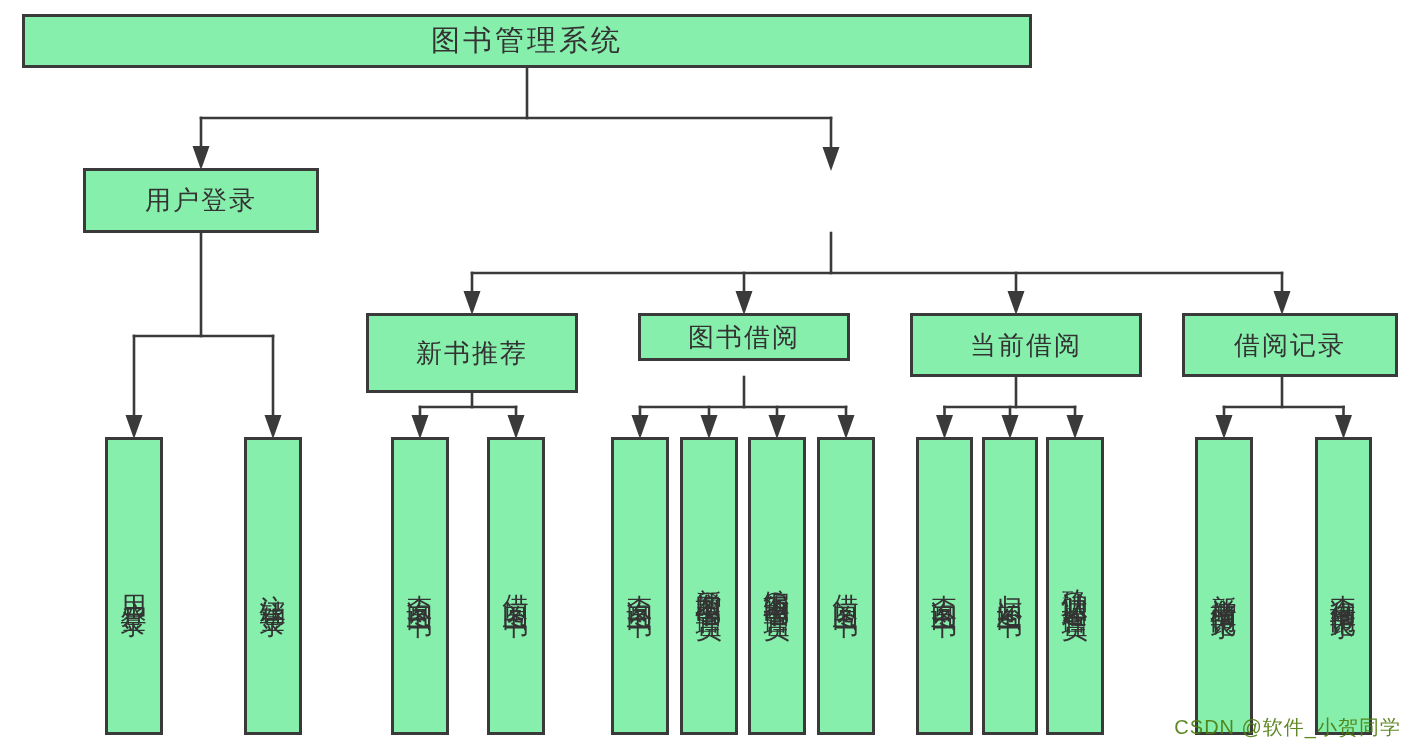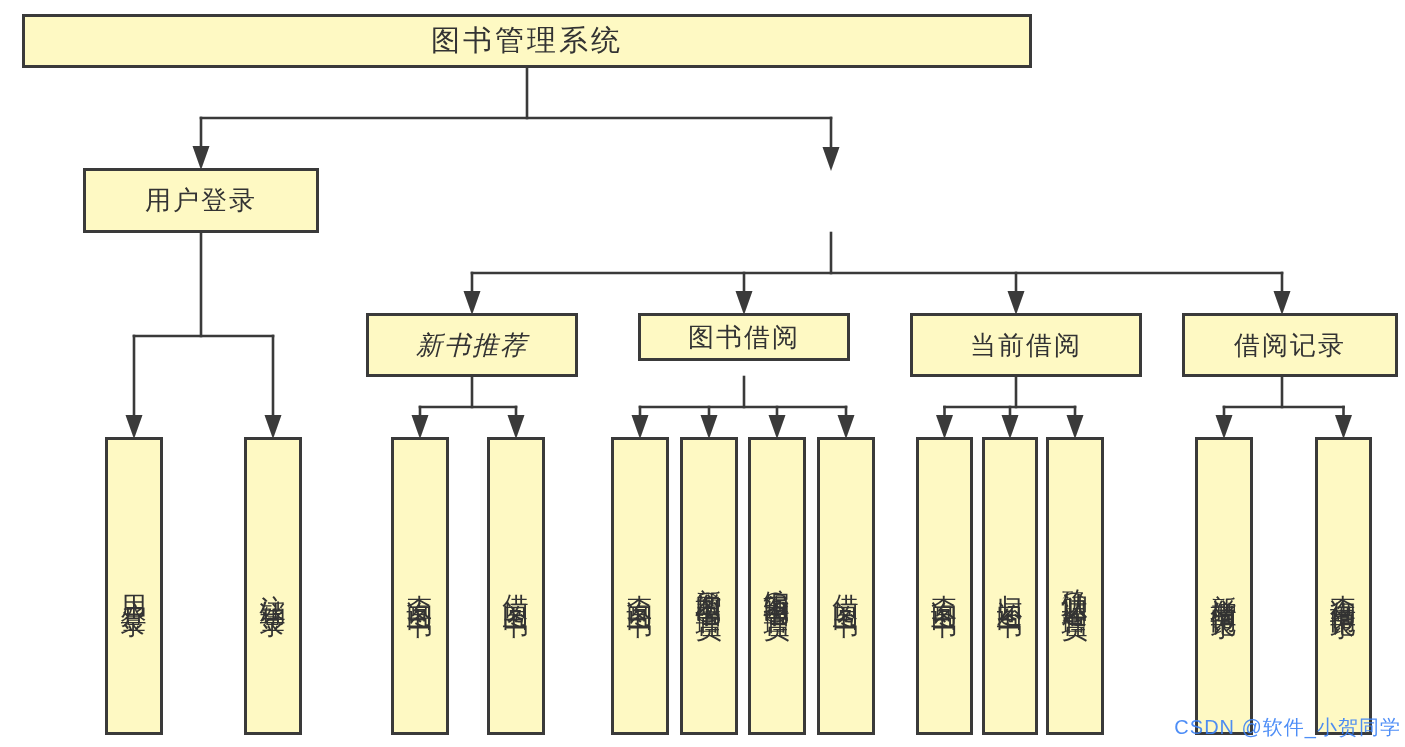--- a/index.html
+++ b/index.html
@@ -17,21 +17,21 @@
   }
   #edges {
     position: absolute;
     left: 0;
     top: 0;
     z-index: 1;
   }
   .node {
     position: absolute;
     box-sizing: border-box;
-    background: #fef9c3;
+    background: #86efac;
     border: 3px solid #3a3a3a;
     color: #333333;
     display: flex;
     align-items: center;
     justify-content: center;
     z-index: 2;
   }
   .hnode {
     font-size: 26px;
     letter-spacing: 2px;
@@ -45,21 +45,21 @@
     text-orientation: mixed;
     font-size: 26px;
     line-height: 1;
   }
   .watermark {
     position: absolute;
     right: 4px;
     bottom: 6px;
     font-size: 20px;
     letter-spacing: 1px;
-    color: #3b82f6;
+    color: #4d7c0f;
     opacity: 0.9;
     z-index: 3;
     white-space: nowrap;
     text-align: right;
   }
 </style>
 </head>
 <body>
 
 <div class="canvas" id="canvas">
@@ -123,21 +123,21 @@
     </div>
     <div class="node hnode" style="left: 83px; top: 168px; width: 236px; height: 65px;">
       <span>用户登录</span>
     </div>
     <div class="node vnode" style="left: 105px; top: 437px; width: 58px; height: 298px; letter-spacing: 6px;">
       <span>用户登录</span>
     </div>
     <div class="node vnode" style="left: 244px; top: 437px; width: 58px; height: 298px; letter-spacing: 6px;">
       <span>注销登录</span>
     </div>
-    <div class="node hnode" style="left: 366px; top: 313px; width: 212px; height: 64px; font-style: italic;">
+    <div class="node hnode" style="left: 366px; top: 313px; width: 212px; height: 80px;">
       <span>新书推荐</span>
     </div>
     <div class="node hnode" style="left: 638px; top: 313px; width: 212px; height: 48px;">
       <span>图书借阅</span>
     </div>
     <div class="node hnode" style="left: 910px; top: 313px; width: 232px; height: 64px;">
       <span>当前借阅</span>
     </div>
     <div class="node hnode" style="left: 1174px; top: 313px; width: 216px; height: 64px; margin-left: 8px;">
       <span>借阅记录</span>

